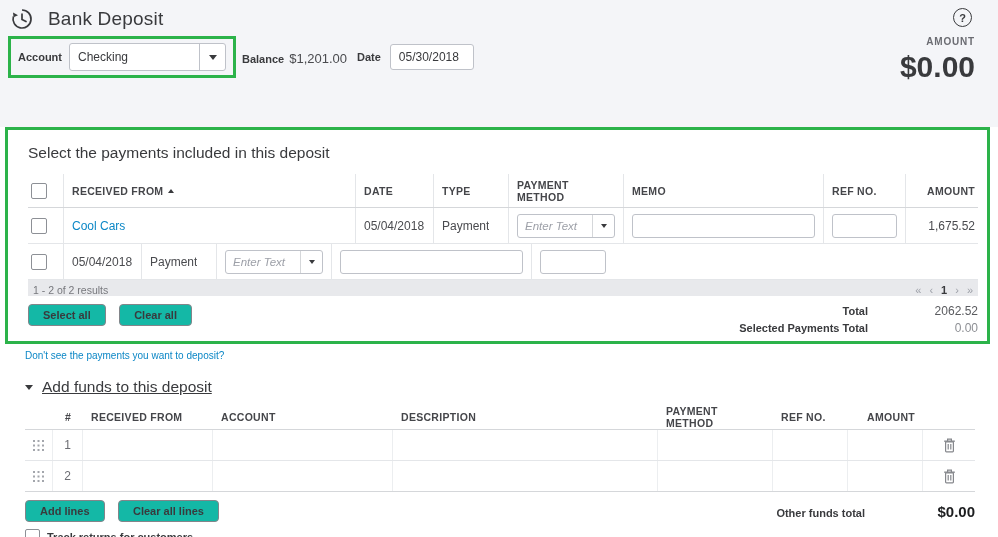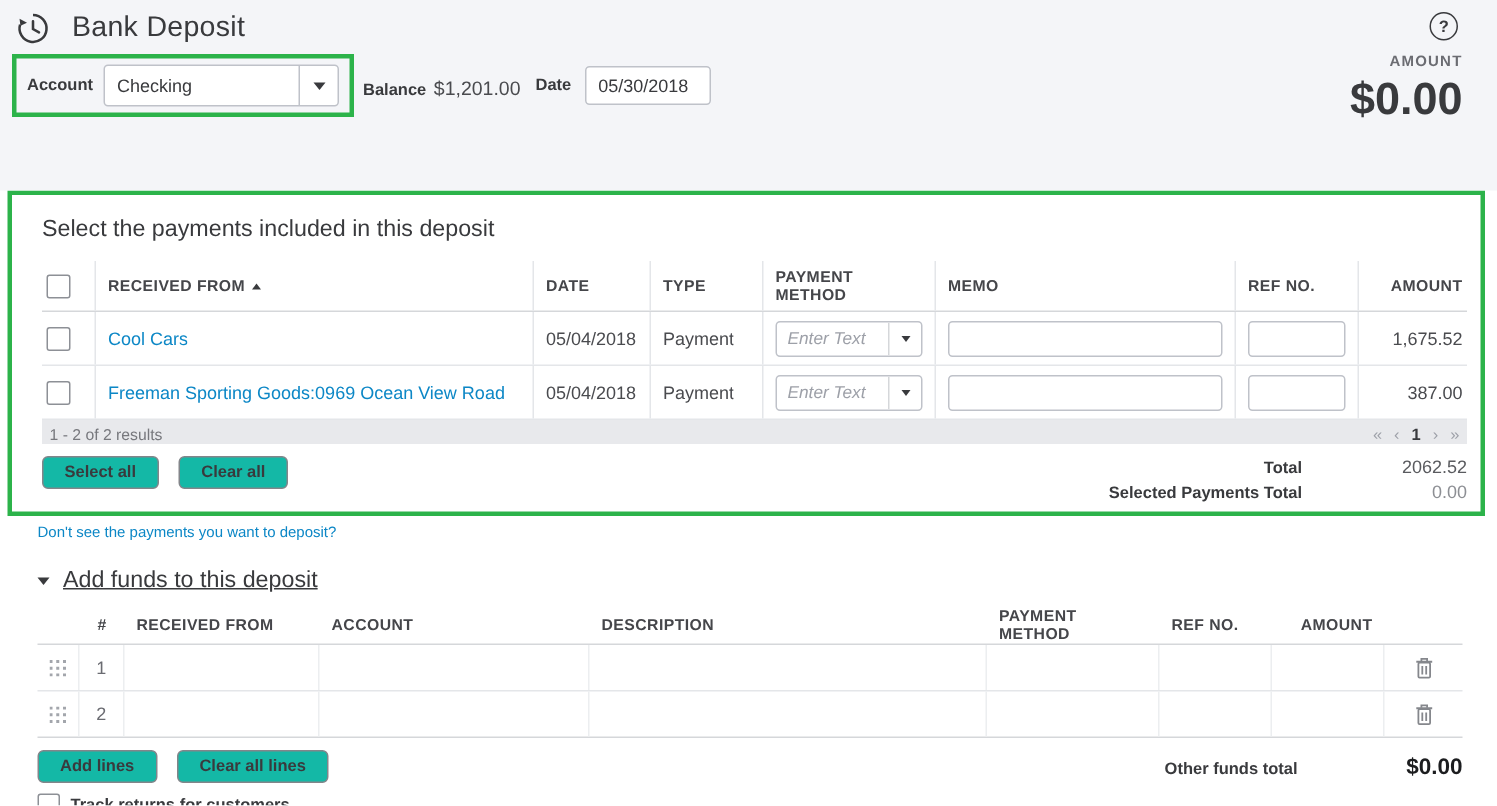--- a/index.html
+++ b/index.html
@@ -209,45 +209,39 @@
           </div>
         <div class="cell c-amt">
             <span class="cell-text">1,675.52</span>
           </div>
       </div>
 
       <div class="t-row t-body">
         <div class="cell c-cb">
             <span class="checkbox"></span>
           </div>
-        <div class="cell c-recv">
-            <span class="link">Freeman Sporting Goods:0969 Ocean View Road</span>
-          </div>
         <div class="cell c-date">
             <span class="cell-text">05/04/2018</span>
           </div>
         <div class="cell c-type">
             <span class="cell-text">Payment</span>
           </div>
         <div class="cell c-meth">
           <div class="combo">
             <span class="combo-placeholder">Enter Text</span>
             <span class="combo-arrow">
                 <span class="tri-down small"></span>
               </span>
           </div>
         </div>
         <div class="cell c-memo">
             <span class="mini-input"></span>
           </div>
         <div class="cell c-ref">
             <span class="mini-input"></span>
-          </div>
-        <div class="cell c-amt">
-            <span class="cell-text">387.00</span>
           </div>
       </div>
     </div>
 
     <div class="results-bar">
       <span>1 - 2 of 2 results</span>
       <span class="pagination">
         <span class="pg">«</span>
         <span class="pg">‹</span>
         <span class="pg-current">1</span>

